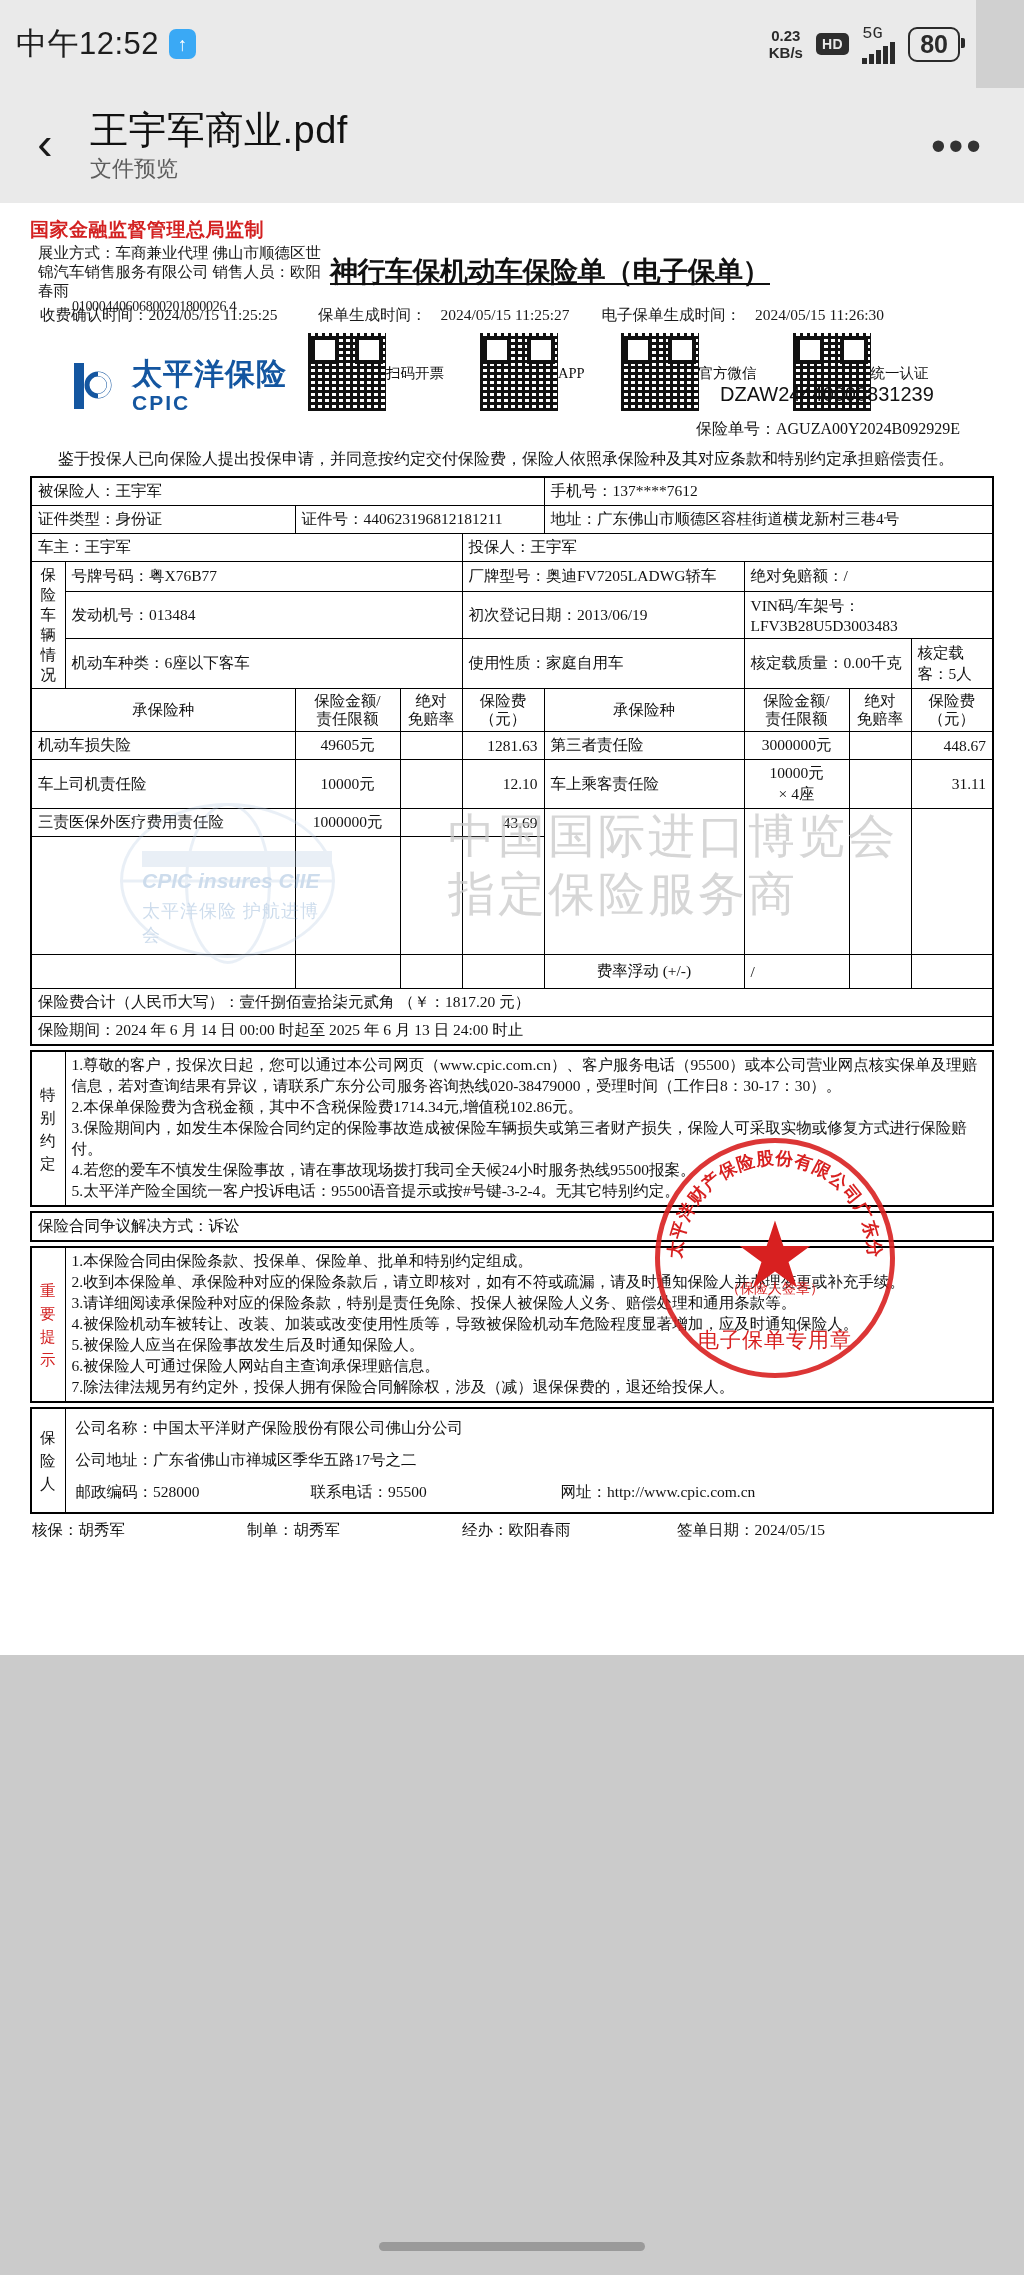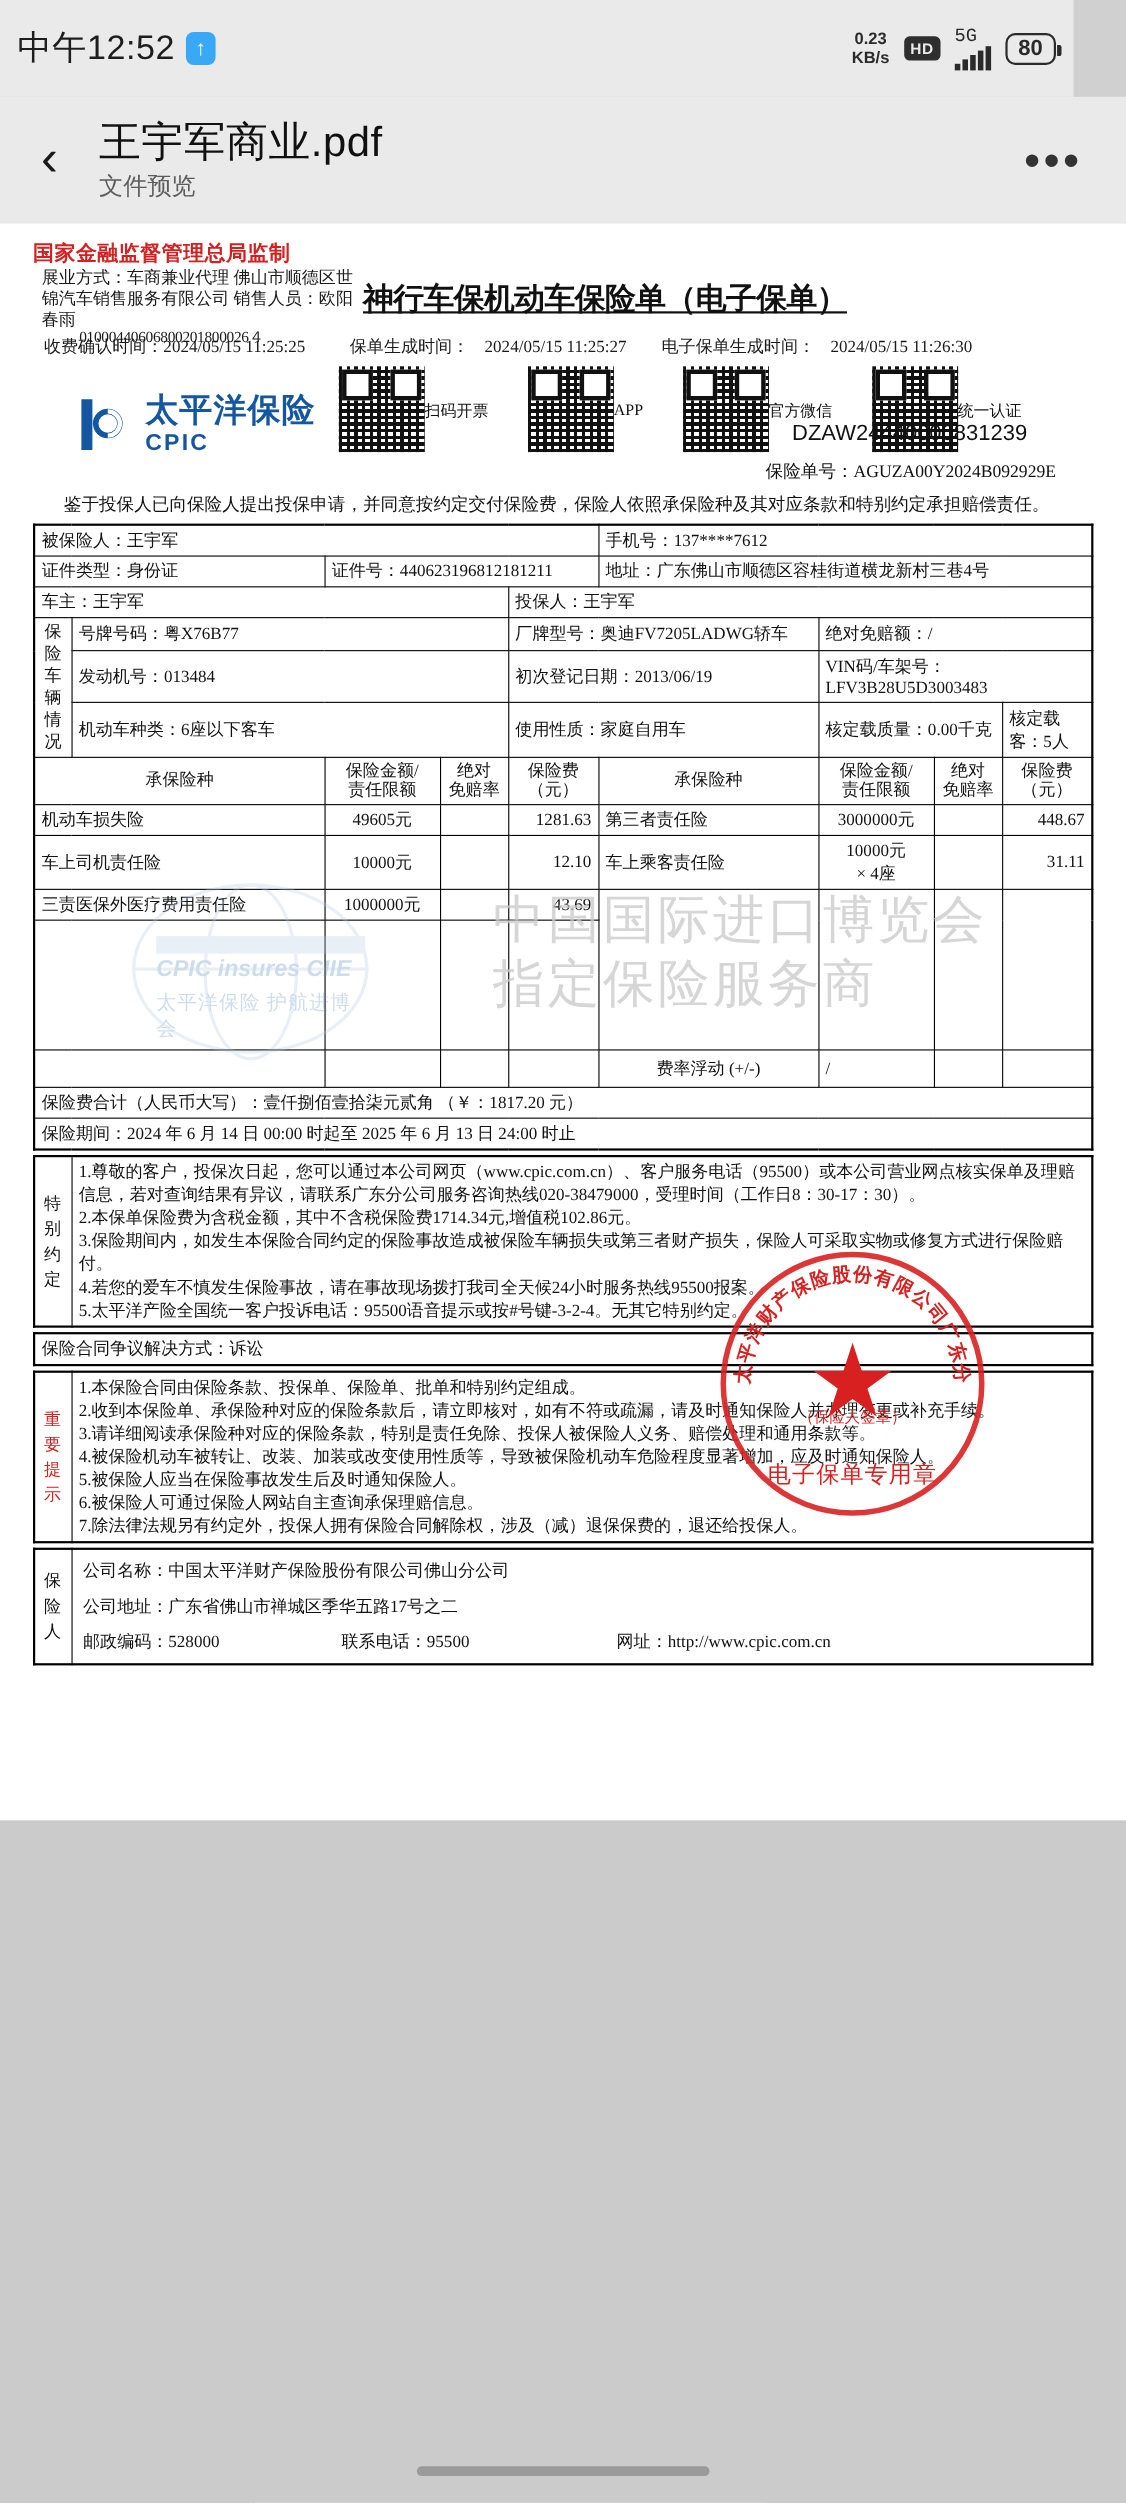--- a/index.html
+++ b/index.html
@@ -43,21 +43,21 @@
   .sb-5g { font-size: 17px; color: #2a2a2a; line-height: 17px; font-weight: 500; }
   .sb-sigwrap { display: flex; align-items: flex-end; gap: 2px; height: 22px; }
   .sb-sigwrap i { display: block; width: 5px; background: #2a2a2a; }
   .sb-sigwrap i:nth-child(1){height:6px}
   .sb-sigwrap i:nth-child(2){height:10px}
   .sb-sigwrap i:nth-child(3){height:14px}
   .sb-sigwrap i:nth-child(4){height:18px}
   .sb-sigwrap i:nth-child(5){height:22px}
   .sb-batt {
     border: 2.5px solid #2a2a2a; border-radius: 9px;
-    padding: 1px 10px; font-size: 20px; color: #2a2a2a; font-weight: 600;
+    padding: 1px 10px; font-size: 25px; color: #2a2a2a; font-weight: 600;
     position: relative;
   }
   .sb-batt::after {
     content: ""; position: absolute; right: -7px; top: 9px;
     width: 4px; height: 10px; background: #2a2a2a; border-radius: 0 2px 2px 0;
   }
 
   
   .navbar {
     position: absolute; top: 88px; left: 0;
@@ -530,20 +530,26 @@
                 <div>邮政编码：528000</div>
                 <div>联系电话：95500</div>
                 <div>网址：http://www.cpic.com.cn</div>
               </div>
             </div>
           </td>
         </tr>
       </tbody>
         </table>
 
+      <div class="signrow">
+        <div style="width:215px">核保：胡秀军</div>
+        <div style="width:215px">制单：胡秀军</div>
+        <div style="width:215px">经办：欧阳春雨</div>
+        <div>签单日期：2024/05/15</div>
+      </div>
 
     </div>
   </div>
 
   <div class="bottom-gap">
     <div class="home-indicator"></div>
   </div>
 
 </div>
 

